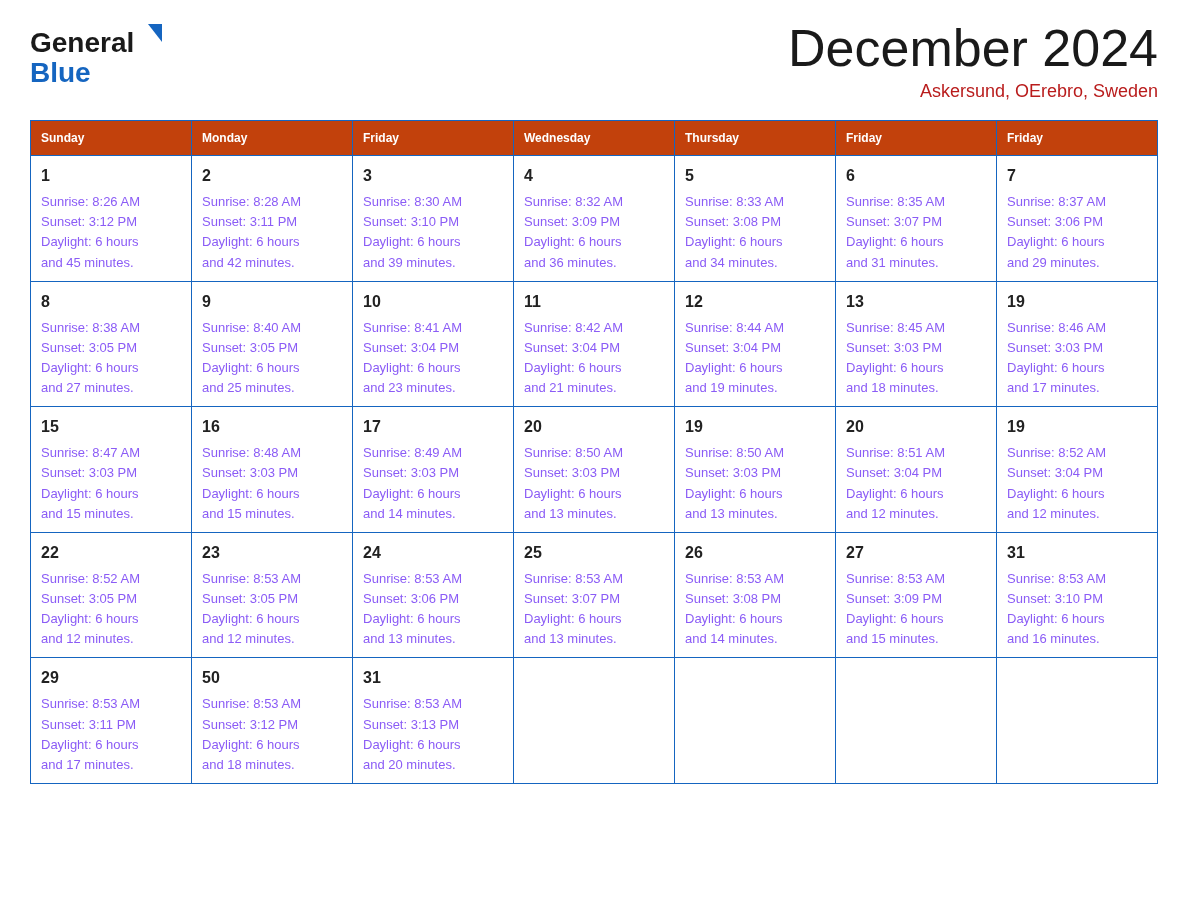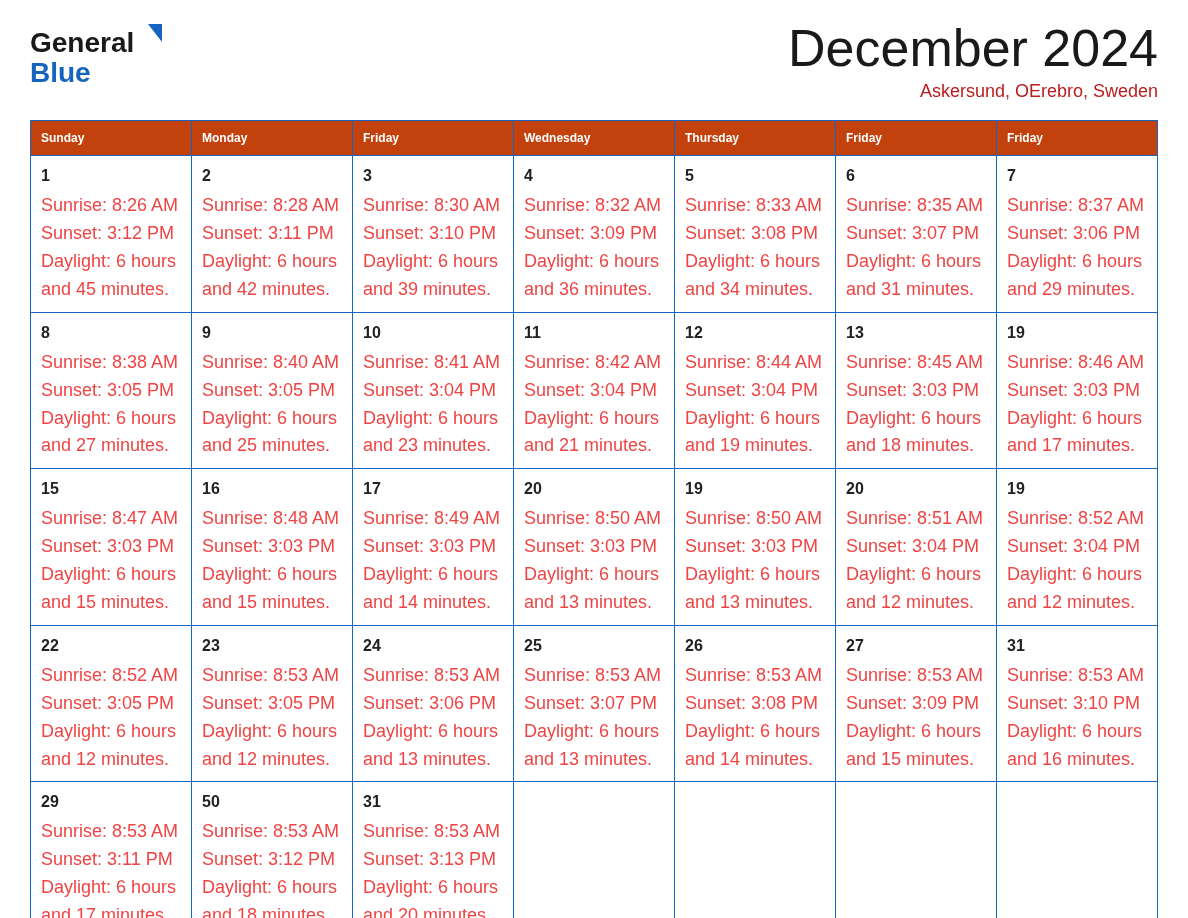--- a/index.html
+++ b/index.html
@@ -60,22 +60,22 @@
       color: #222;
       line-height: 1.5;
     }
     .day-number {
       font-size: 16px;
       font-weight: bold;
       display: block;
       margin-bottom: 4px;
     }
     .day-info {
-      font-size: 18px;
-      color: #ef4444;
+      font-size: 13px;
+      color: #8b5cf6;
       line-height: 1.55;
     }
     .empty-cell {
       background: #fff;
     }
     
     .logo-svg-container {
       display: flex;
     }
   </style>

